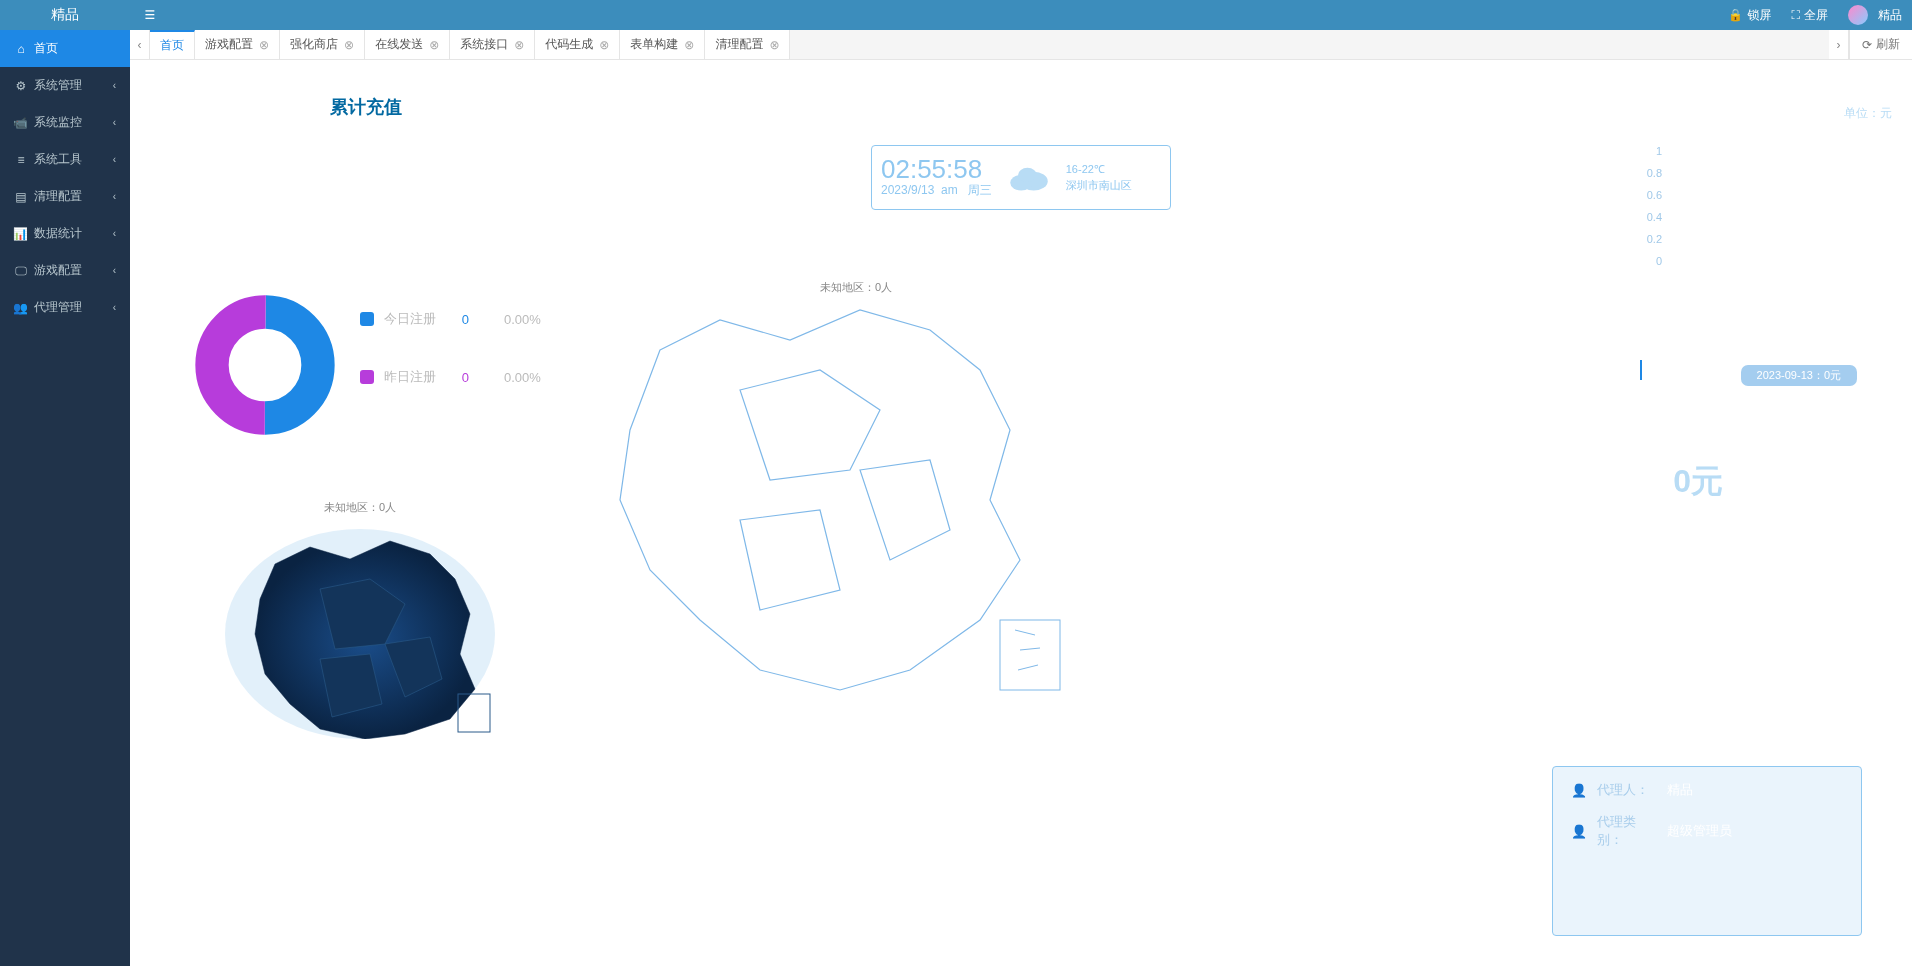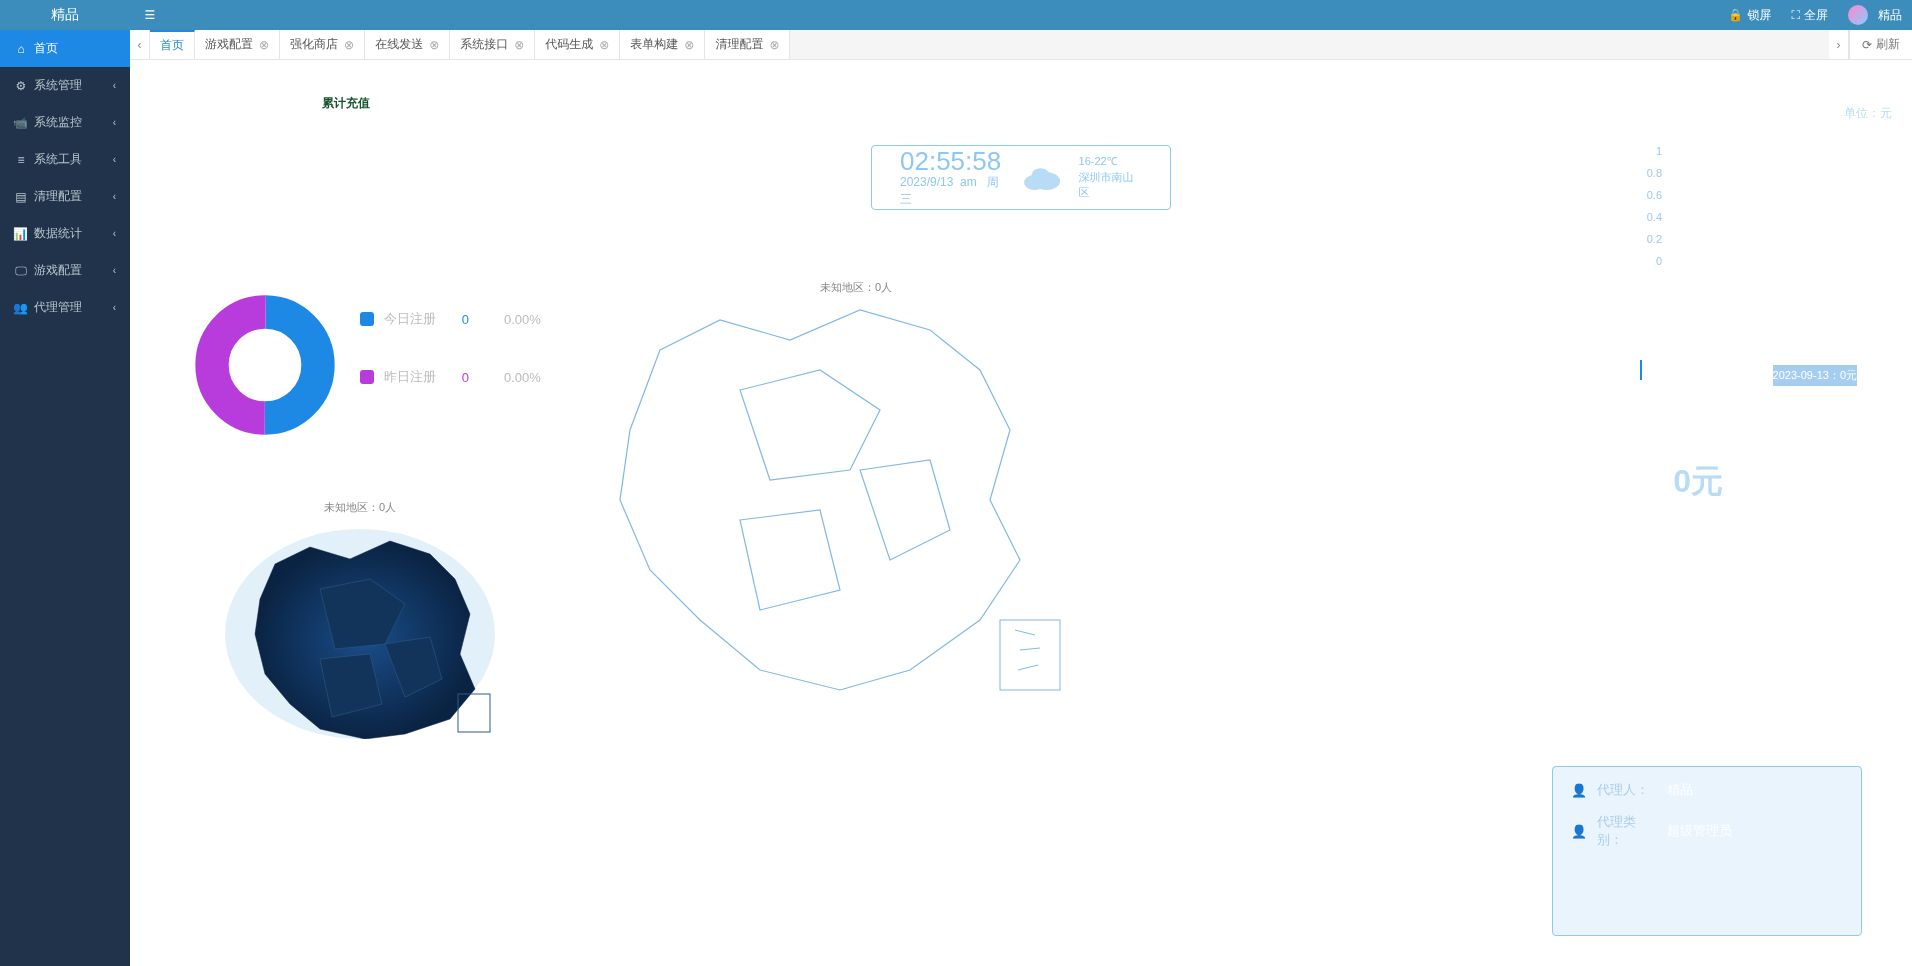--- a/index.html
+++ b/index.html
@@ -30,44 +30,44 @@
 .tabstrip .scroll { width: 20px; display: flex; align-items: center; justify-content: center; color: #888; cursor: pointer; border-right: 1px solid #e5e5e5; background: #fff; }
 .tab { display: flex; align-items: center; padding: 0 10px; gap: 6px; border-right: 1px solid #e5e5e5; background: #fff; color: #555; cursor: pointer; }
 .tab.active { color: #1e88e5; border-top: 2px solid #1e88e5; }
 .tab .x { color: #aaa; font-size: 12px; }
 .tabstrip .right { margin-left: auto; display: flex; }
 .refresh { padding: 0 12px; display: flex; align-items: center; gap: 4px; color: #777; background: #fff; border-left: 1px solid #e5e5e5; cursor: pointer; }
 
 
 .content { flex: 1; position: relative; background: #fff; overflow: hidden; }
 .title-main { position: absolute; top: 25px; left: 50%; transform: translateX(-50%); font-size: 28px; font-weight: 700; color: #b8dcf5; letter-spacing: 4px; }
-.sub-title { position: absolute; top: 35px; left: 192px; font-size: 12px; font-weight: 600; color: #14532d; }
+.sub-title { position: absolute; top: 35px; left: 200px; font-size: 18px; font-weight: 600; color: #0369a1; }
 .unit { position: absolute; top: 45px; right: 20px; font-size: 12px; color: #b8dcf5; }
 
-.clock-box { position: absolute; top: 85px; left: 50%; transform: translateX(-50%); width: 300px; height: 65px; border: 1px solid #8ec7f0; border-radius: 4px; display: flex; align-items: center; padding: 8px 28px; gap: 12px; }
+.clock-box { position: absolute; top: 85px; left: 50%; transform: translateX(-50%); width: 300px; height: 65px; border: 1px solid #8ec7f0; border-radius: 4px; display: flex; align-items: center; padding: 8px 9px; gap: 12px; }
 .clock-time { color: #8ec7f0; font-size: 26px; font-weight: 300; line-height: 1; }
 .clock-date { color: #8ec7f0; font-size: 12px; }
 .weather-ico { width: 50px; height: 40px; }
 .weather-txt { color: #8ec7f0; font-size: 11px; line-height: 1.4; }
 
 .map-dark { position: absolute; top: 440px; left: 90px; width: 280px; }
 .map-dark-lbl { text-align: center; font-size: 11px; color: #888; margin-bottom: 4px; }
 .map-light { position: absolute; top: 210px; left: 430px; width: 520px; }
 .map-light-lbl { position: absolute; top: 220px; left: 690px; font-size: 11px; color: #888; }
 
 .donut { position: absolute; top: 235px; left: 65px; }
 .legend { position: absolute; top: 250px; left: 230px; font-size: 13px; }
 .legend-row { display: flex; align-items: center; gap: 10px; margin-bottom: 40px; }
 .sw { width: 14px; height: 14px; border-radius: 3px; }
 .lg-lbl { color: #bbb; width: 55px; }
 .lg-val { width: 20px; text-align: right; }
 .lg-pct { color: #bbb; margin-left: 25px; }
 
 .bar-axis { position: absolute; top: 80px; right: 250px; font-size: 11px; color: #a0c8e8; text-align: right; line-height: 2; }
-.date-mark { position: absolute; top: 305px; right: 55px; background: #a4cdef; color: #fff; font-size: 11px; padding: 3px 0; border-radius: 0; }
+.date-mark { position: absolute; top: 305px; right: 55px; background: #a4cdef; color: #fff; font-size: 11px; padding: 3px 16px; border-radius: 7px; }
 .cursor-line { position: absolute; top: 300px; right: 270px; width: 2px; height: 20px; background: #1e88e5; }
 .amount { position: absolute; top: 400px; right: 189px; font-size: 32px; font-weight: 600; color: #b8dcf5; }
 
 .info-card { position: absolute; bottom: 30px; right: 50px; width: 310px; height: 170px; background: #eaf4fc; border: 1px solid #8ec7f0; border-radius: 4px; padding: 14px 18px; font-size: 13px; color: #a8cdeb; }
 .info-row { display: flex; align-items: center; gap: 10px; margin-bottom: 14px; }
 .info-row .ic { width: 16px; }
 .info-row .k { width: 60px; }
 .info-row .v { color: #fff; }
 </style>
 </head>

